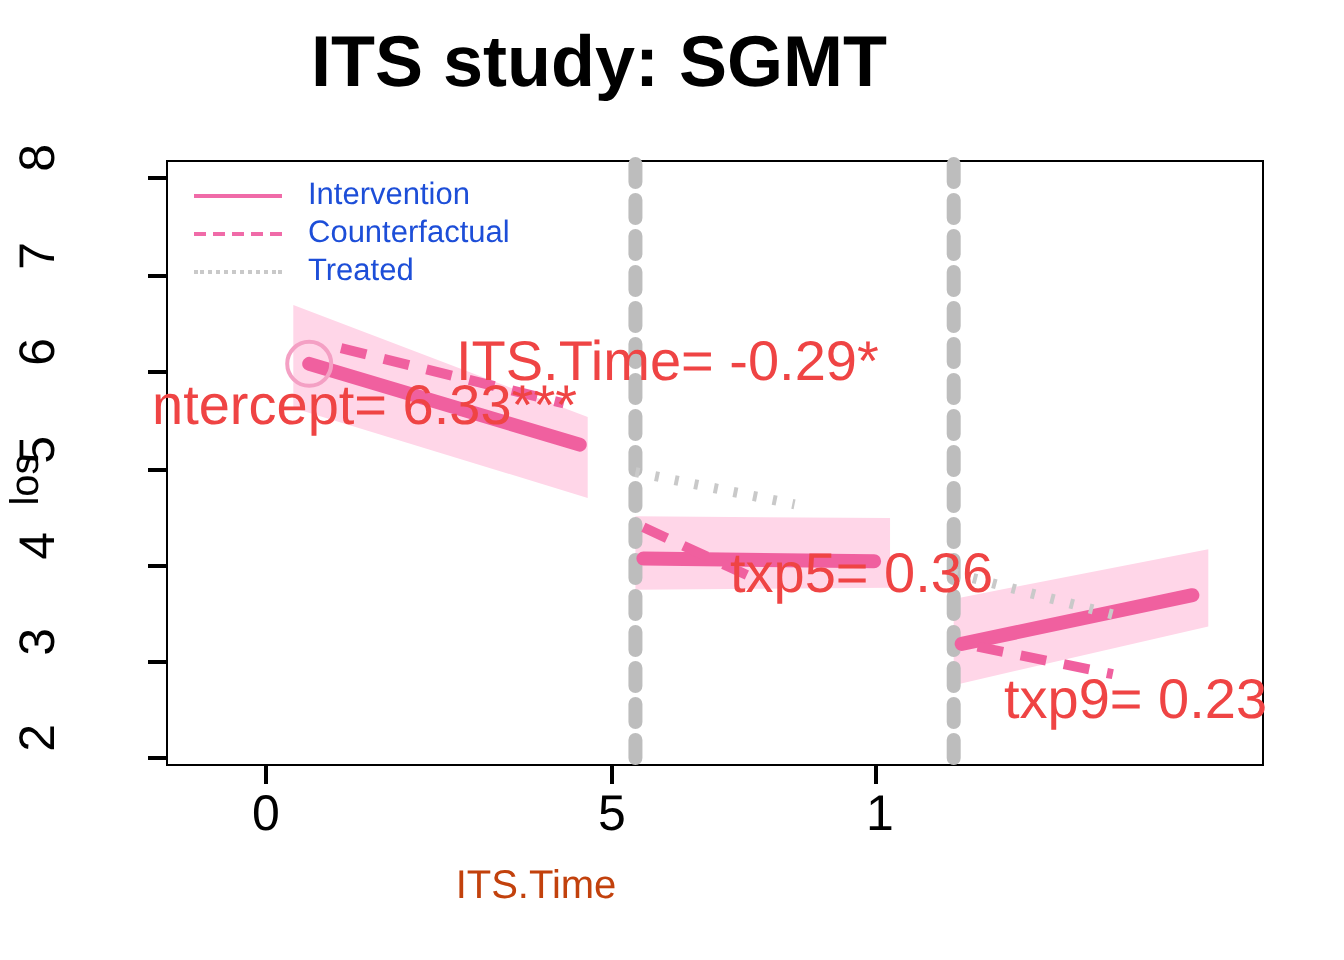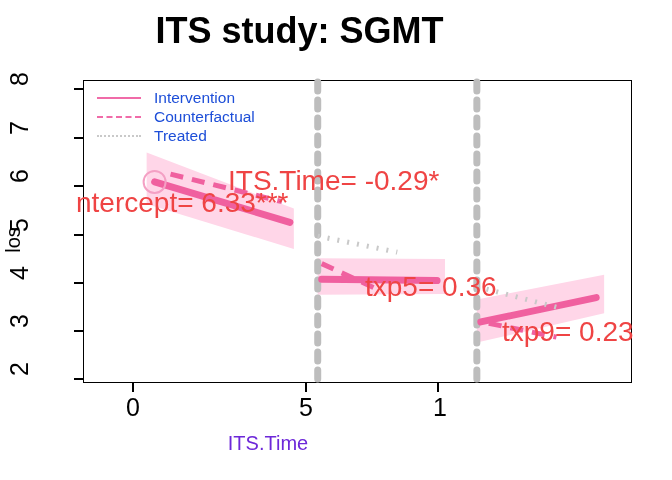--- a/index.html
+++ b/index.html
@@ -45,21 +45,21 @@
     transform:translateX(-50%);
     line-height:1.1;
   }
   #y-axis-title{
     position:absolute;left:2px;top:50%;
     font-size:20px;color:#000;
     writing-mode:vertical-rl;transform:translateY(-50%) rotate(180deg);
   }
   #x-axis-title{
     position:absolute;left:0;top:432px;width:536px;
-    text-align:center;font-size:20px;color:#6d28d9;
+    text-align:center;font-size:20px;color:#c2410c;
   }
 
   
   #legend{position:absolute;left:97px;top:88px;}
   .legend-row{display:flex;align-items:center;height:19px;}
   .legend-key{width:44px;height:0;margin-right:13px;position:relative;}
   .legend-key::before{
     content:"";position:absolute;left:0;top:-1px;width:44px;height:2px;
   }
   .lk-solid::before{background:#f06ba8;}
@@ -149,15 +149,15 @@
       <line x1="321.695652173913" y1="263.6363636363636" x2="381.3695652173913" y2="291.1818181818182" stroke="#f0609f" stroke-width="5" stroke-linecap="butt" stroke-dasharray="13 9"></line>
       <line x1="488.7826086956522" y1="323.3181818181818" x2="556.4130434782608" y2="337.09090909090907" stroke="#f0609f" stroke-width="5" stroke-linecap="butt" stroke-dasharray="13 9"></line>
       <line x1="317.71739130434787" y1="236.0909090909091" x2="397.2826086956522" y2="252.15909090909093" stroke="#c9c9c9" stroke-width="5" stroke-linecap="butt" stroke-dasharray="2 8"></line>
       <line x1="476.8478260869565" y1="286.5909090909091" x2="556.4130434782608" y2="307.25" stroke="#c9c9c9" stroke-width="5" stroke-linecap="butt" stroke-dasharray="2 8"></line>
       <circle cx="154.6086956521739" cy="181.91818181818184" r="11" fill="none" stroke="#f4a0c4" stroke-width="2"></circle>
     </svg>
 
   <div class="annot" style="left:76px;top:189px;">ntercept= 6.33***</div>
   <div class="annot" style="left:228px;top:167px;">ITS.Time= -0.29*</div>
   <div class="annot" style="left:365px;top:273px;">txp5= 0.36</div>
-  <div class="annot" style="left:502px;top:318px;">txp9= 0.23</div>
+  <div class="annot" style="left:502px;top:336px;">txp9= 0.23</div>
 
 </div>
 
 </body></html>

